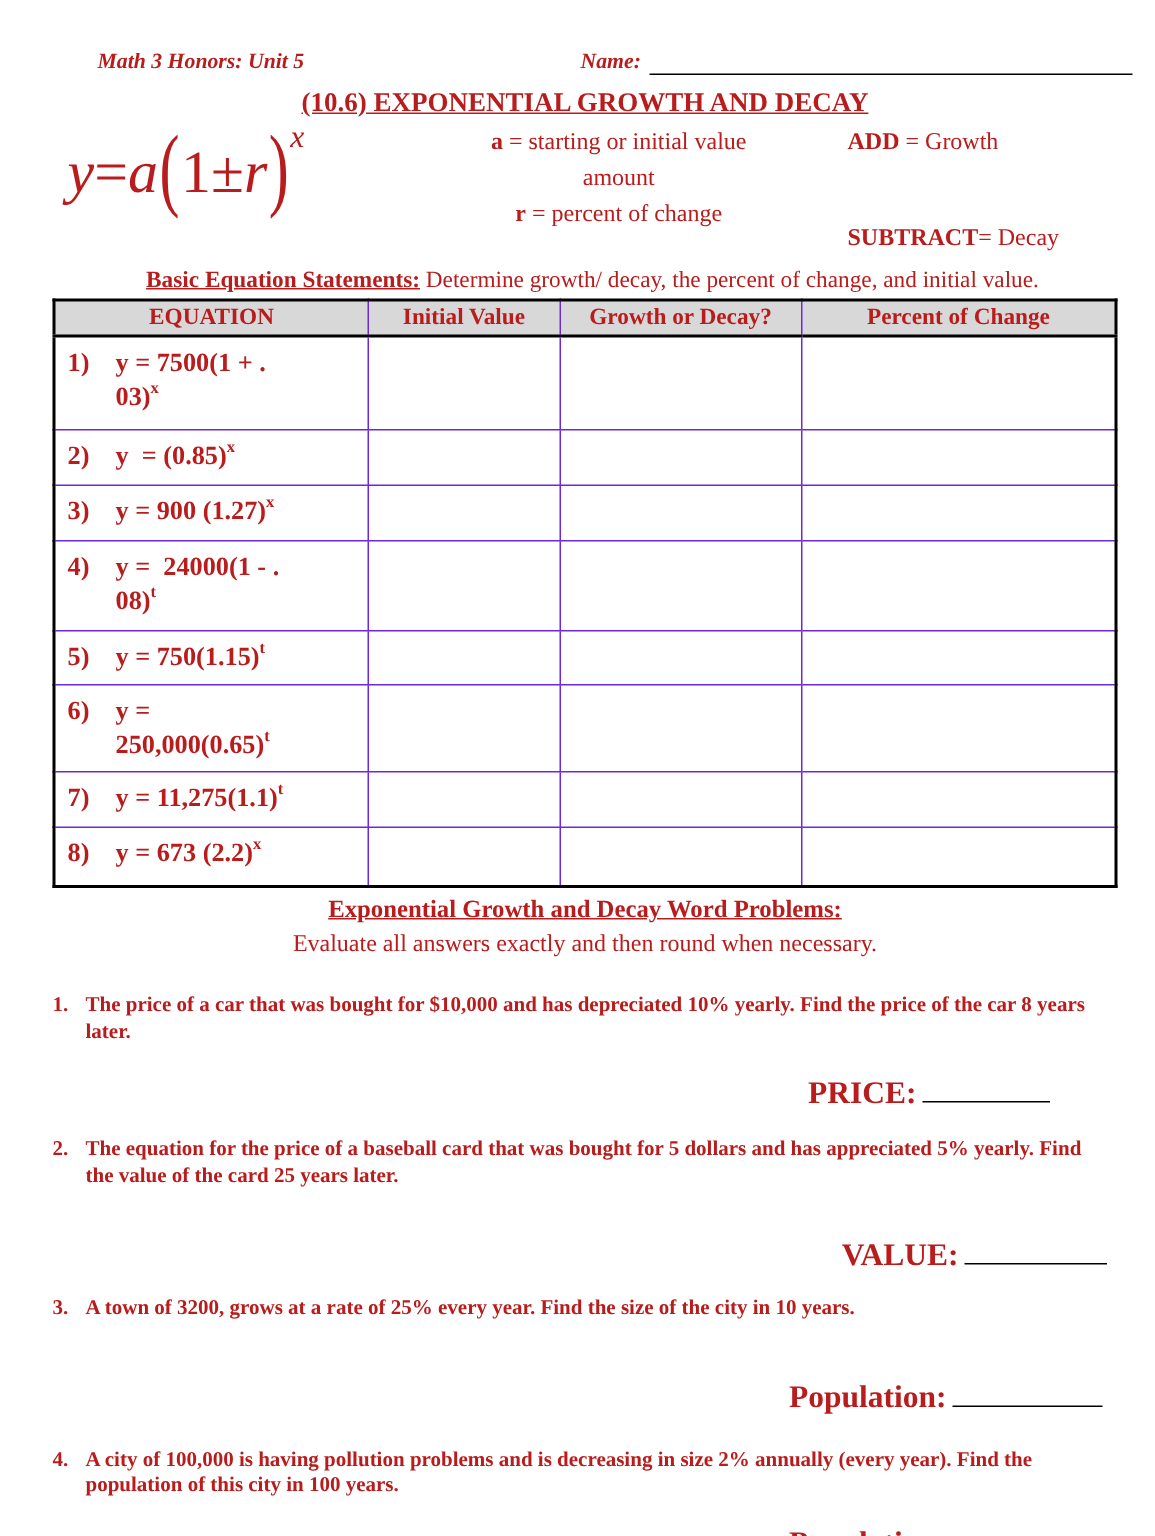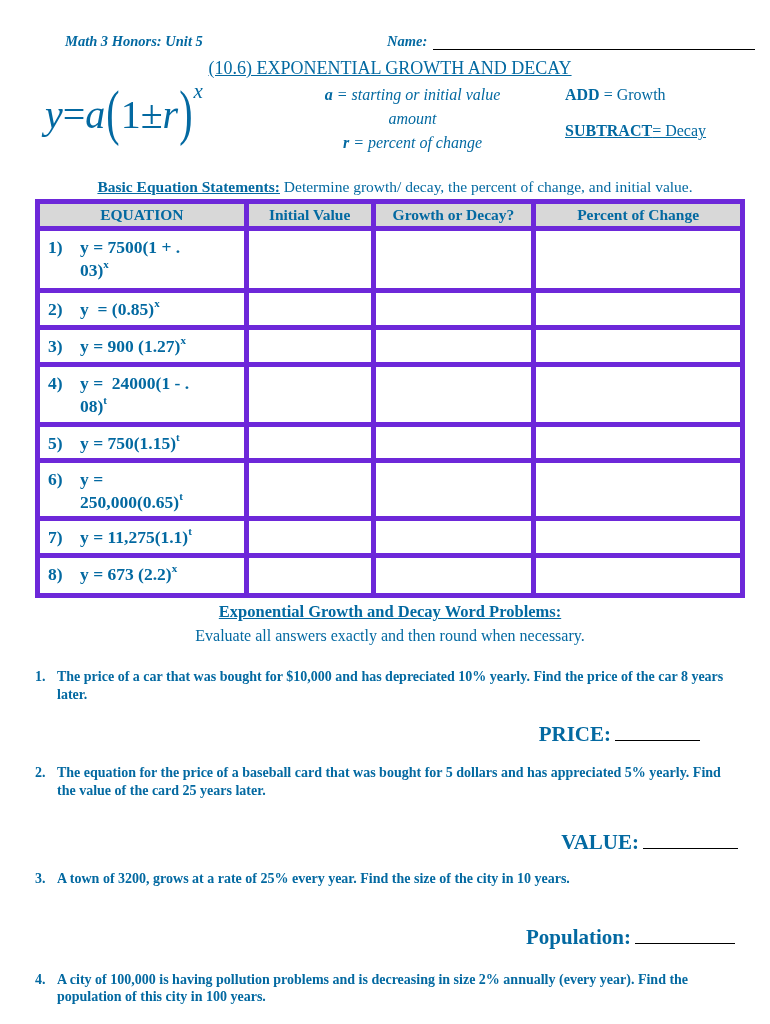--- a/index.html
+++ b/index.html
@@ -1,45 +1,45 @@
 <!DOCTYPE html>
 <html><head>
 <meta charset="utf-8">
 <style>
   html,body{margin:0;padding:0;background:#888;}
   .page{
-    width:770px;height:1024px;background:#ffffff;color:#0369a1;
+    width:770px;height:1024px;background:#ffffff;color:#b91c1c;
     font-family:"Liberation Serif", serif;
     box-sizing:border-box;padding:33px 25px 0 35px;
     position:relative;overflow:hidden;margin:0 auto;
   }
   
   .hdr-line{position:relative;height:22px;}
   .course{position:absolute;left:30px;top:0;font-size:14.5px;font-weight:bold;font-style:italic;}
   .name-group{position:absolute;left:352px;right:-10px;top:0;display:flex;align-items:flex-end;}
   .name-label{font-size:14.5px;font-weight:bold;font-style:italic;white-space:nowrap;}
   .name-blank{flex:1;border-bottom:1.5px solid #000;height:16px;margin-left:6px;}
   
-  .doc-title{text-align:center;font-size:18px;font-weight:normal;text-decoration:underline;margin-top:3px;}
+  .doc-title{text-align:center;font-size:18px;font-weight:bold;text-decoration:underline;margin-top:3px;}
   
   .formula-row{display:flex;margin-top:2px;height:82px;}
   .formula{width:235px;font-size:40px;font-style:italic;white-space:nowrap;padding-left:10px;padding-top:10px;}
   .formula .up{font-style:normal;}
   .formula .paren{display:inline-block;font-style:normal;font-weight:400;transform:scaleY(1.55);transform-origin:center 60%;margin:0 1px;}
   .formula sup{font-size:21px;font-style:italic;position:relative;top:-16px;}
-  .legend-mid{width:265px;font-size:16px;text-align:center;padding-top:2px;line-height:24px;font-style:italic;}
+  .legend-mid{width:265px;font-size:16px;text-align:center;padding-top:2px;line-height:24px;}
   .legend-mid .term, .legend-right .term{font-weight:bold;}
   .legend-right{font-size:16px;padding-top:2px;line-height:24px;padding-left:20px;}
-  .legend-right .row2{margin-top:12px;text-decoration:underline;}
+  .legend-right .row2{margin-top:40px;}
   
   .sec1{font-size:15.5px;margin-top:15px;margin-left:10px;text-align:center;}
   .sec1 .sec1-title{font-weight:bold;text-decoration:underline;}
   
   table.eq-table{border-collapse:collapse;width:710px;margin-top:3px;table-layout:fixed;}
-  table.eq-table th, table.eq-table td{border:5px solid #6d28d9;padding:0;vertical-align:top;}
+  table.eq-table th, table.eq-table td{border:1px solid #6d28d9;padding:0;vertical-align:top;}
   table.eq-table{border:2px solid #000;}
   table.eq-table th{background:#d8d8d8;font-size:15.5px;font-weight:bold;text-align:center;height:22px;vertical-align:middle;border-bottom:2px solid #000;}
   .col-eq{width:29.6%;}
   .col-iv{width:18%;}
   .col-gd{width:22.8%;}
   .col-pc{width:29.6%;}
   .eq{display:flex;font-weight:bold;font-size:17.5px;padding:5px 2px 2px 8px;line-height:23px;white-space:pre-wrap;}
   .eq .num{width:32px;flex:0 0 32px;}
   .eq sup{font-size:11px;position:relative;top:-1px;vertical-align:super;line-height:0;}
   

